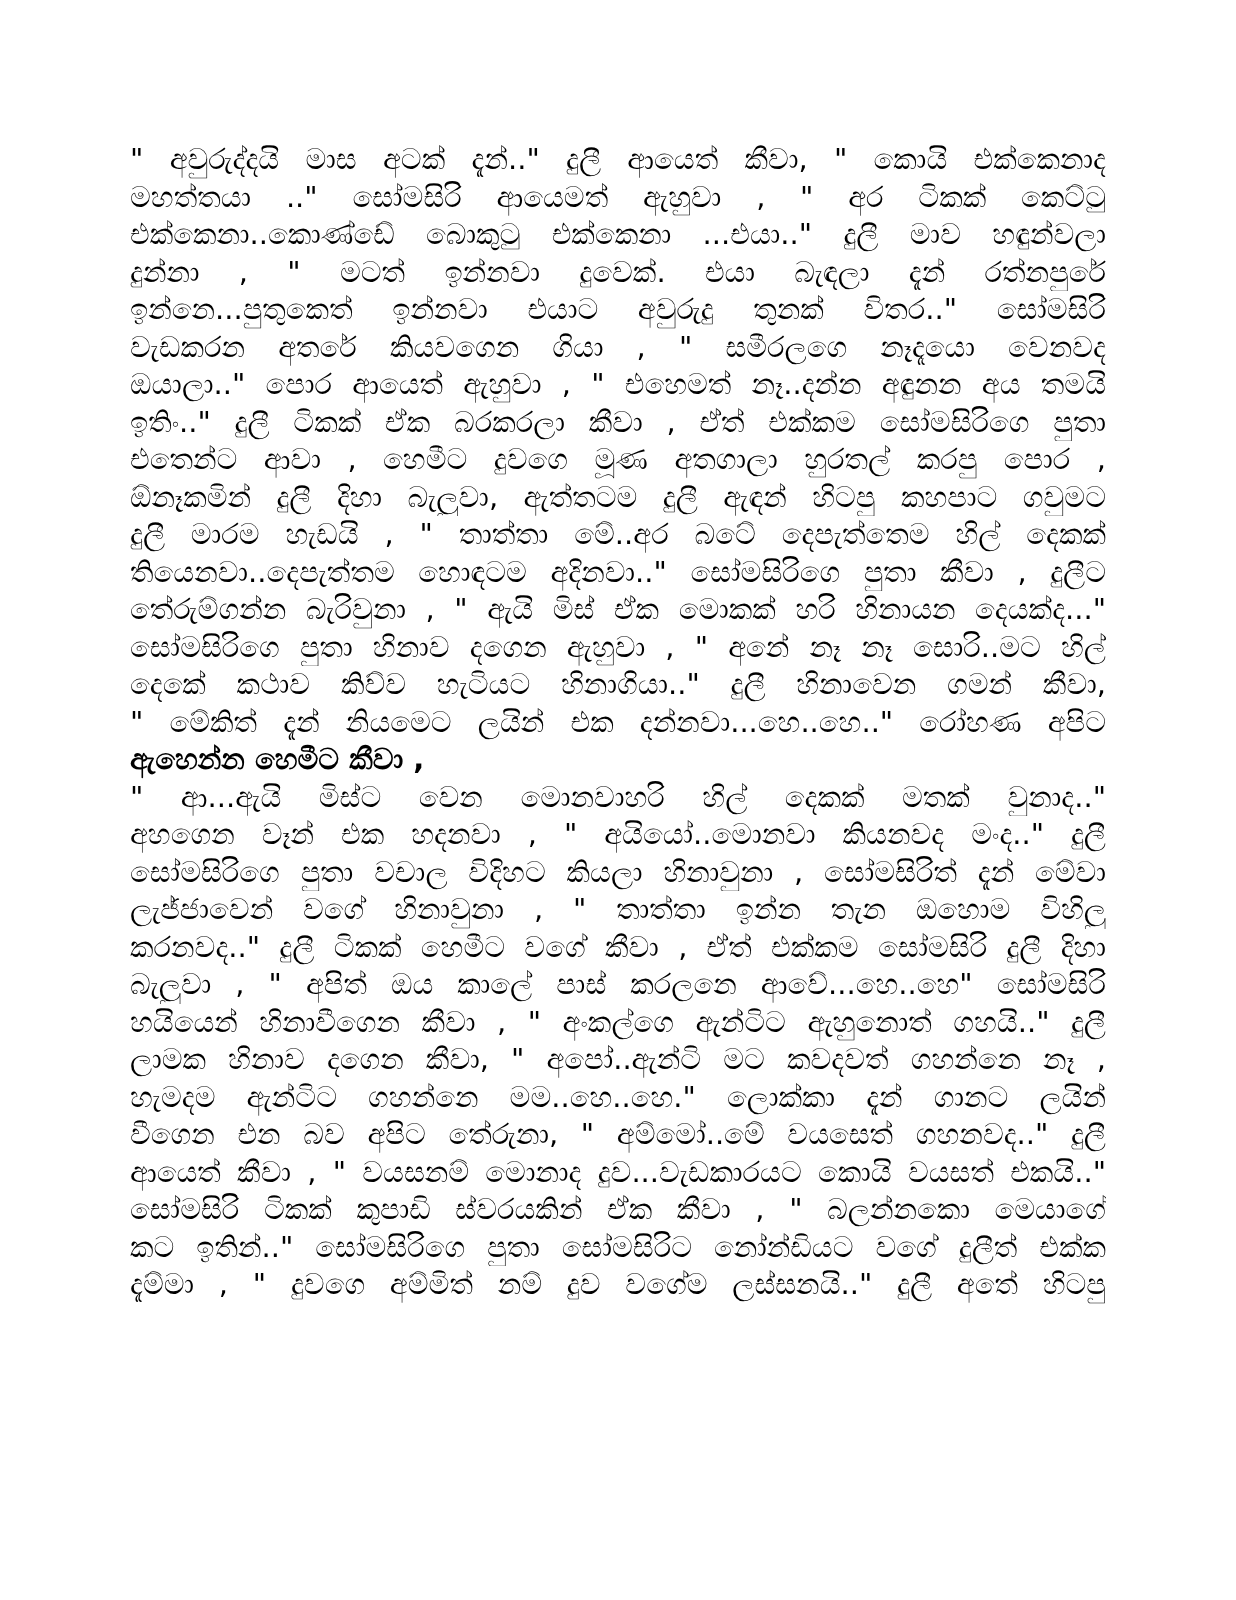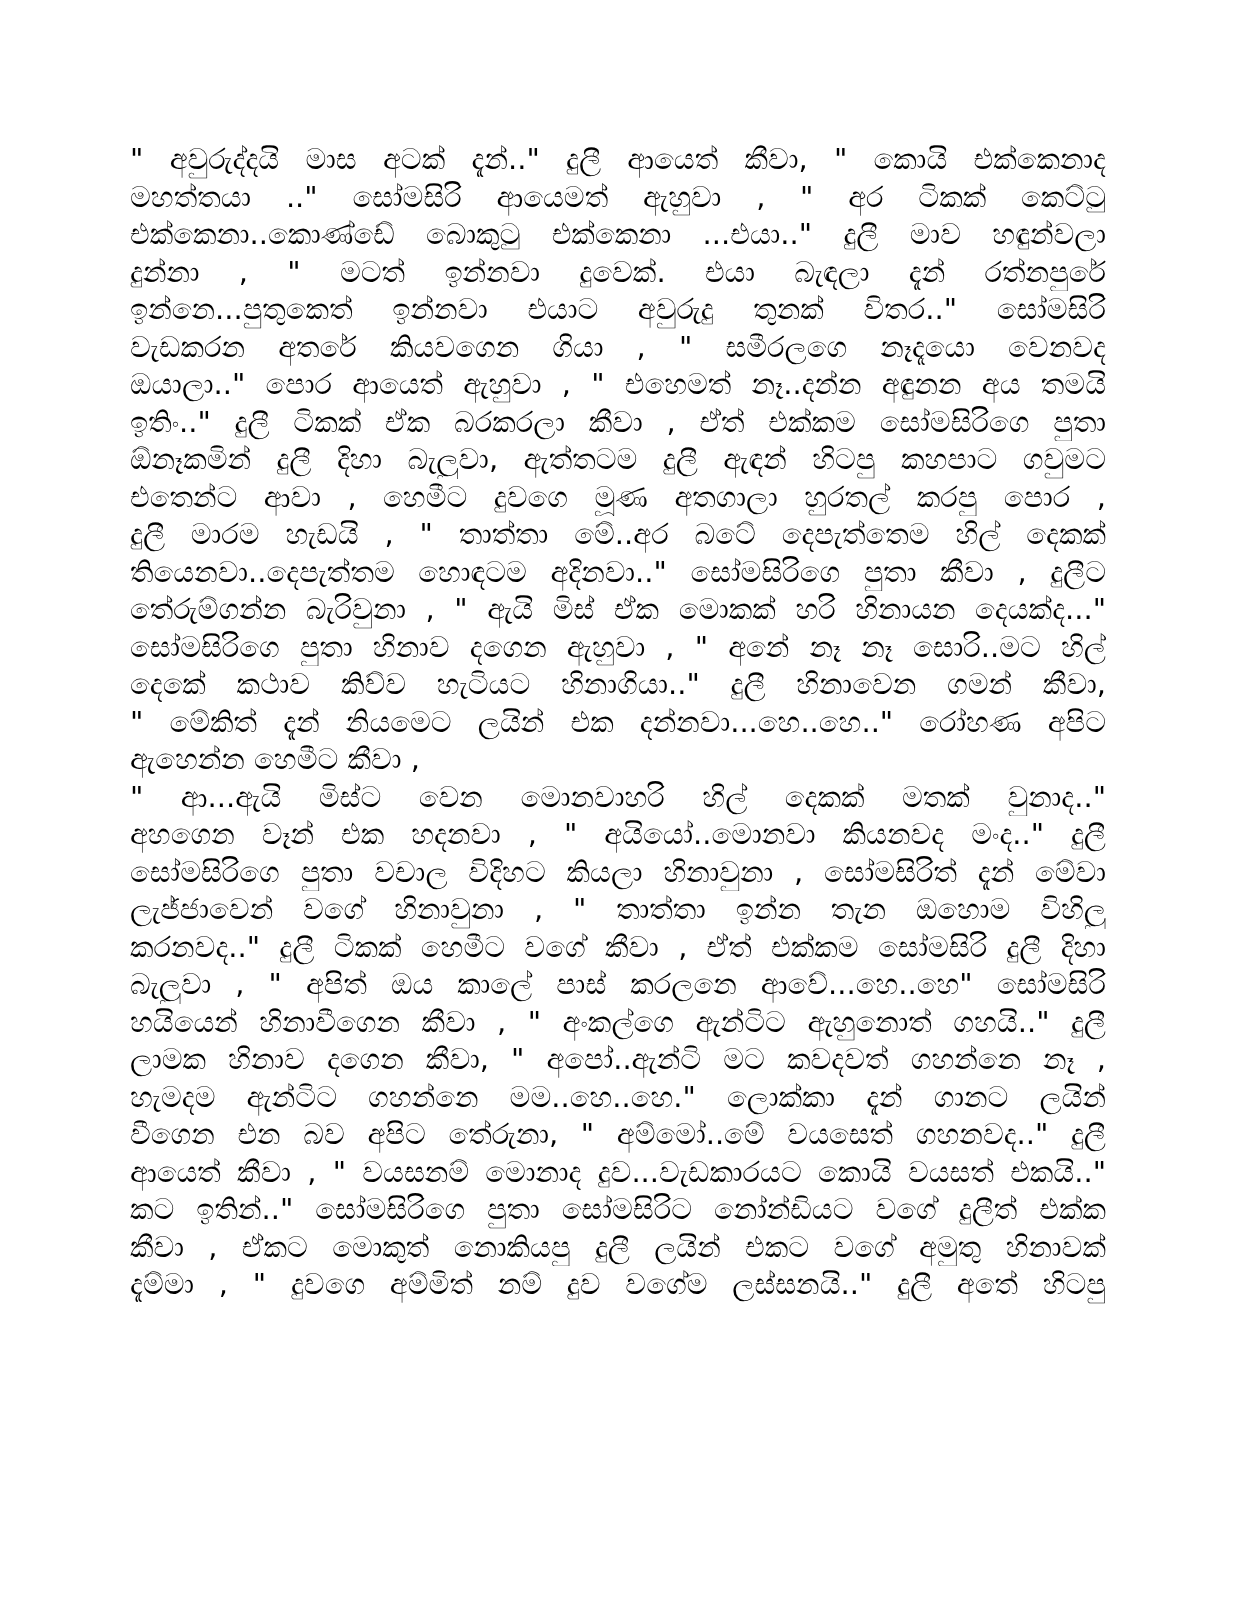--- a/index.html
+++ b/index.html
@@ -32,40 +32,41 @@
     height: 37.5px;
     overflow: hidden;
     text-align: justify;
     text-align-last: justify;
     color: #000000;
     font-weight: 400;
   }
   
   .para.left-last .line.last-line {
     text-align-last: left;
+    font-weight: bold;
   }
 </style>
 </head>
 <body>
 
 <div class="page">
   <div class="text-block">
 
     <div class="para left-last">
 
     <div class="line">" අවුරුද්දයි මාස අටක් දැන්.." දුලී ආයෙත් කීවා, " කොයි එක්කෙනාද</div>
         <div class="line">මහත්තයා .." සෝමසිරි ආයෙමත් ඇහුවා , " අර ටිකක් කෙට්ටු</div>
         <div class="line">එක්කෙනා..කොණ්ඩේ බොකුටු එක්කෙනා ...එයා.." දුලී මාව හඳුන්වලා</div>
         <div class="line">දුන්නා , " මටත් ඉන්නවා දුවෙක්. එයා බැඳලා දැන් රත්නපුරේ</div>
         <div class="line">ඉන්නෙ...පුතුකෙත් ඉන්නවා එයාට අවුරුදු තුනක් විතර.." සෝමසිරි</div>
         <div class="line">වැඩකරන අතරේ කියවගෙන ගියා , " සමීරලගෙ නෑදෑයො වෙනවද</div>
         <div class="line">ඔයාලා.." පොර ආයෙත් ඇහුවා , " එහෙමත් නෑ..දන්න අඳුනන අය තමයි</div>
         <div class="line">ඉතිං.." දුලී ටිකක් ඒක බරකරලා කීවා , ඒත් එක්කම සෝමසිරිගෙ පුතා</div>
+        <div class="line">එතෙන්ට ආවා , හෙමීට දුවගෙ මූණ අතගාලා හුරතල් කරපු පොර ,</div>
         <div class="line">ඕනෑකමින් දුලී දිහා බැලුවා, ඇත්තටම දුලී ඇඳන් හිටපු කහපාට ගවුමට</div>
-        <div class="line">එතෙන්ට ආවා , හෙමීට දුවගෙ මූණ අතගාලා හුරතල් කරපු පොර ,</div>
         <div class="line">දුලී මාරම හැඩයි , " තාත්තා මේ..අර බටේ දෙපැත්තෙම හිල් දෙකක්</div>
         <div class="line">තියෙනවා..දෙපැත්තම හොඳටම අදිනවා.." සෝමසිරිගෙ පුතා කීවා , දුලීට</div>
         <div class="line">තේරුම්ගන්න බැරිවුනා , " ඇයි මිස් ඒක මොකක් හරි හිනායන දෙයක්ද..."</div>
         <div class="line">සෝමසිරිගෙ පුතා හිනාව දගෙන ඇහුවා , " අනේ නෑ නෑ සොරි..මට හිල්</div>
         <div class="line">දෙකේ කථාව කිව්ව හැටියට හිනාගියා.." දුලී හිනාවෙන ගමන් කීවා,</div>
         <div class="line">" මේකිත් දැන් නියමෙට ලයින් එක දන්නවා...හෙ..හෙ.." රෝහණ අපිට</div>
         <div class="line last-line">ඇහෙන්න හෙමීට කීවා ,</div>
       </div>
 
     <div class="para">
@@ -74,19 +75,19 @@
         <div class="line">අහගෙන වෑන් එක හදනවා , " අයියෝ..මොනවා කියනවද මංද.." දුලී</div>
         <div class="line">සෝමසිරිගෙ පුතා වචාල විදිහට කියලා හිනාවුනා , සෝමසිරිත් දැන් මේවා</div>
         <div class="line">ලැජ්ජාවෙන් වගේ හිනාවුනා , " තාත්තා ඉන්න තැන ඔහොම විහිලු</div>
         <div class="line">කරනවද.." දුලී ටිකක් හෙමීට වගේ කීවා , ඒත් එක්කම සෝමසිරි දුලී දිහා</div>
         <div class="line">බැලුවා , " අපිත් ඔය කාලේ පාස් කරලනෙ ආවේ...හෙ..හෙ" සෝමසිරි</div>
         <div class="line">හයියෙන් හිනාවීගෙන කීවා , " අංකල්ගෙ ඇන්ටිට ඇහුනොත් ගහයි.." දුලී</div>
         <div class="line">ලාමක හිනාව දගෙන කීවා, " අපෝ..ඇන්ටි මට කවදවත් ගහන්නෙ නෑ ,</div>
         <div class="line">හැමදම ඇන්ටිට ගහන්නෙ මම..හෙ..හෙ." ලොක්කා දැන් ගානට ලයින්</div>
         <div class="line">වීගෙන එන බව අපිට තේරුනා, " අම්මෝ..මේ වයසෙත් ගහනවද.." දුලී</div>
         <div class="line">ආයෙත් කීවා , " වයසනම් මොනාද දුව...වැඩකාරයට කොයි වයසත් එකයි.."</div>
+        <div class="line">සෝමසිරි ටිකක් කුපාඩි ස්වරයකින් ඒක කීවා , " බලන්නකො මෙයාගේ</div>
         <div class="line">කට ඉතින්.." සෝමසිරිගෙ පුතා සෝමසිරිට නෝන්ඩියට වගේ දුලීත් එක්ක</div>
-        <div class="line">කීවා , ඒකට මොකුත් නොකියපු දුලී ලයින් එකට වගේ අමුතු හිනාවක්</div>
         <div class="line">දැම්මා , " දුවගෙ අම්මිත් නම් දුව වගේම ලස්සනයි.." දුලී අතේ හිටපු</div>
       </div>
 
   </div>
 </div>
 
 </body></html>

